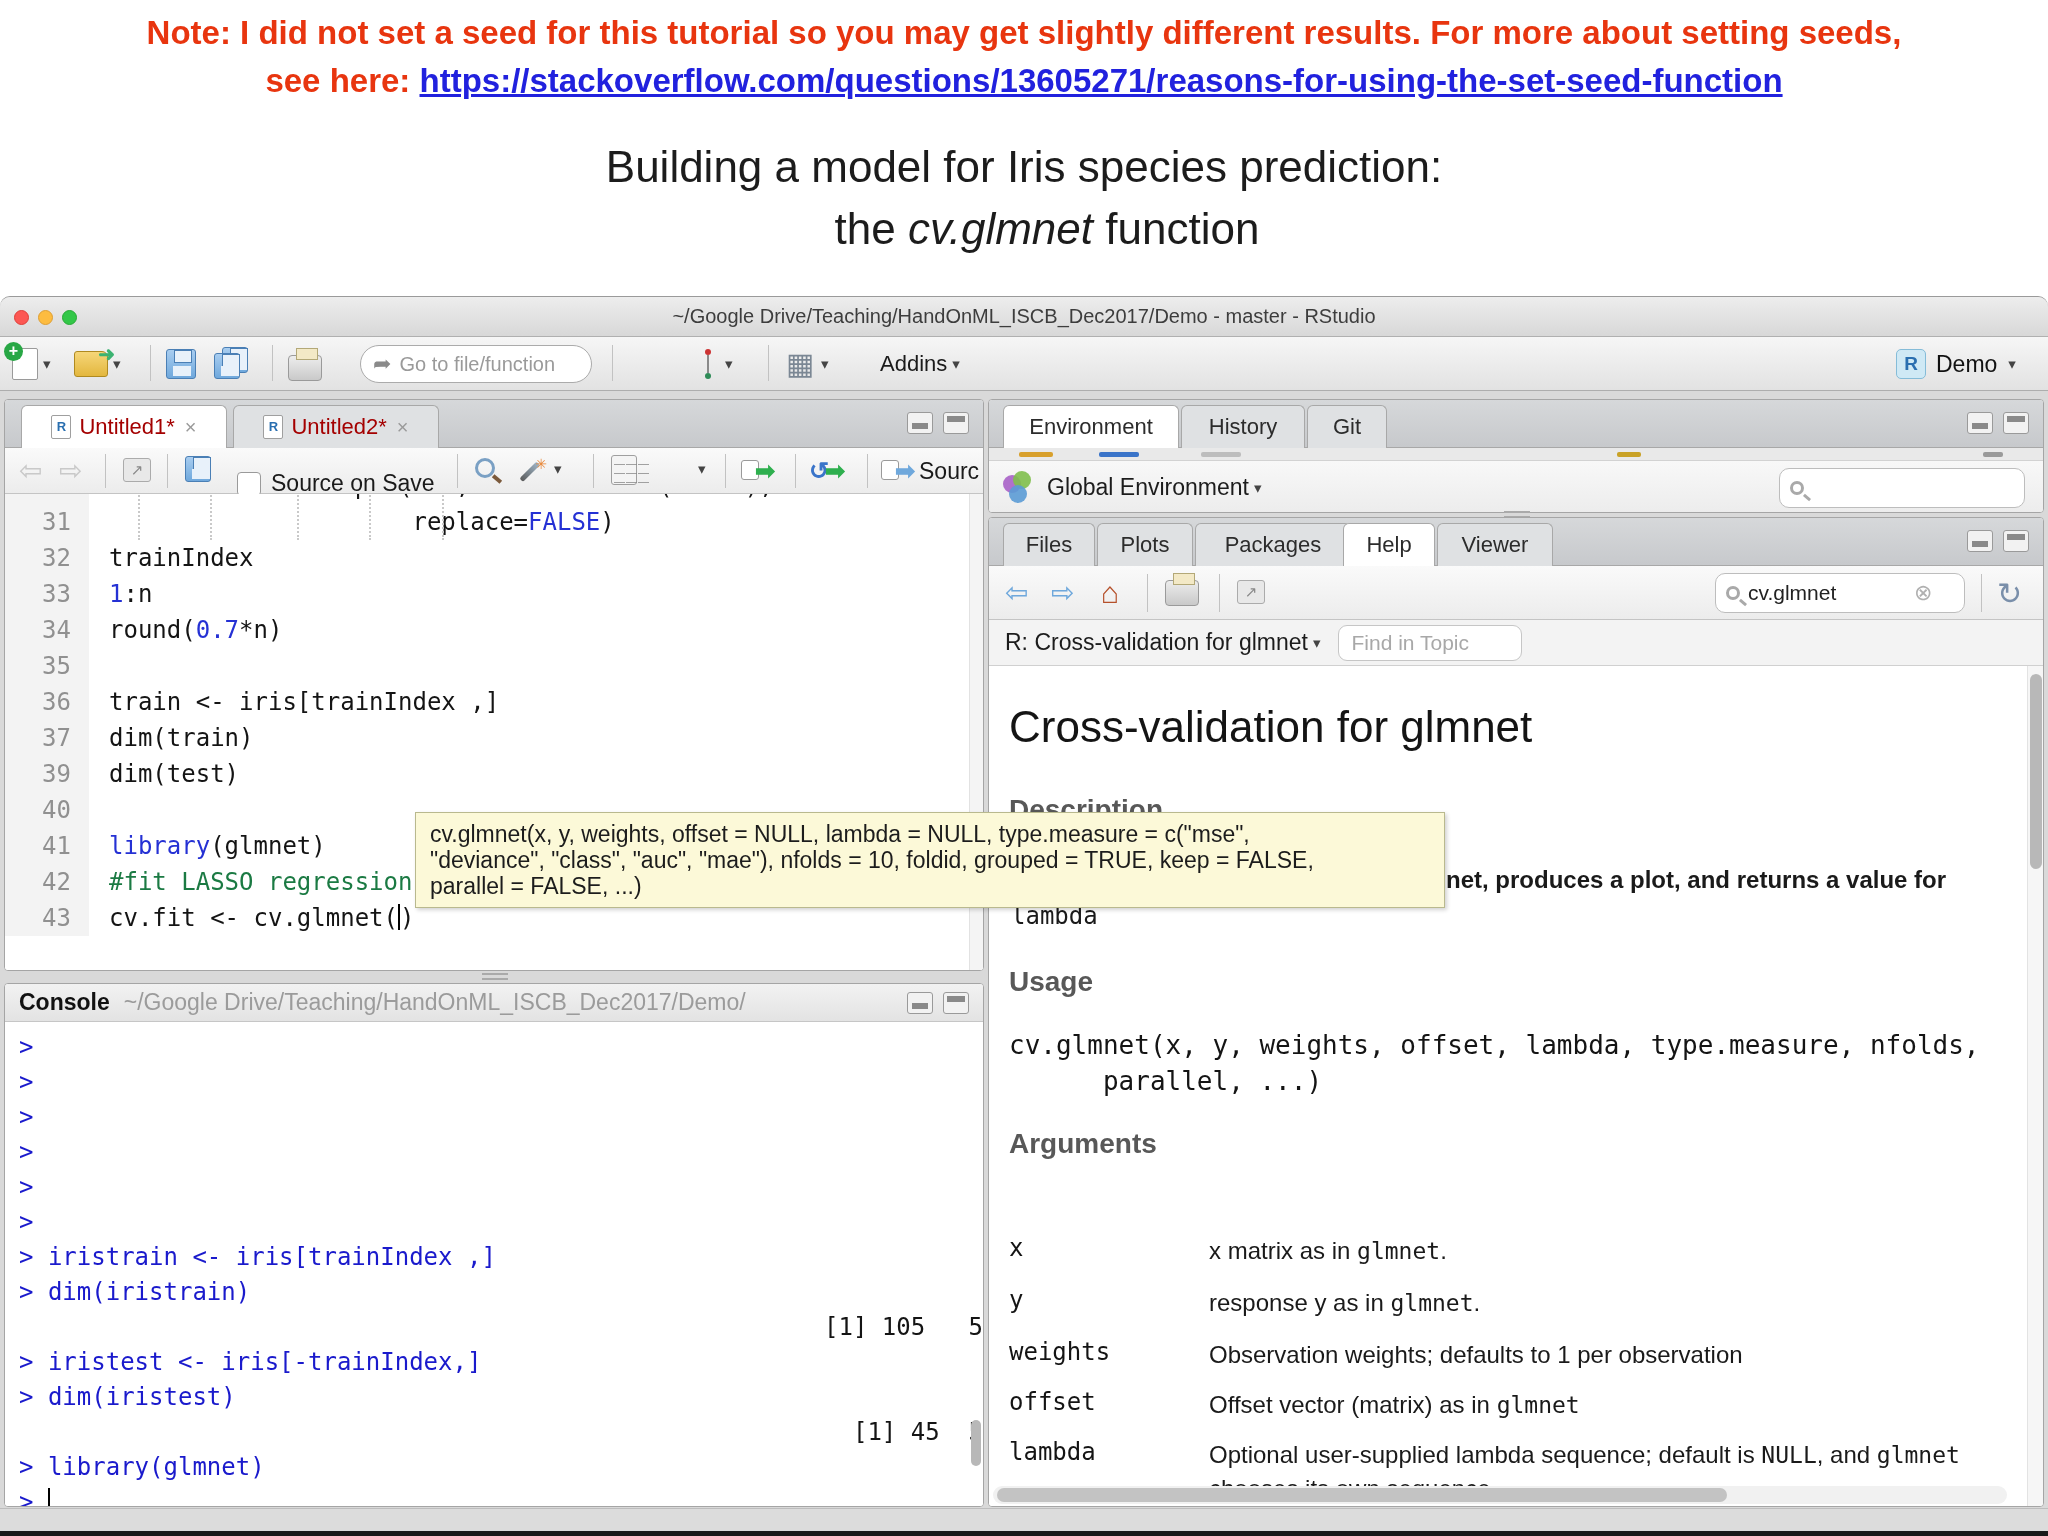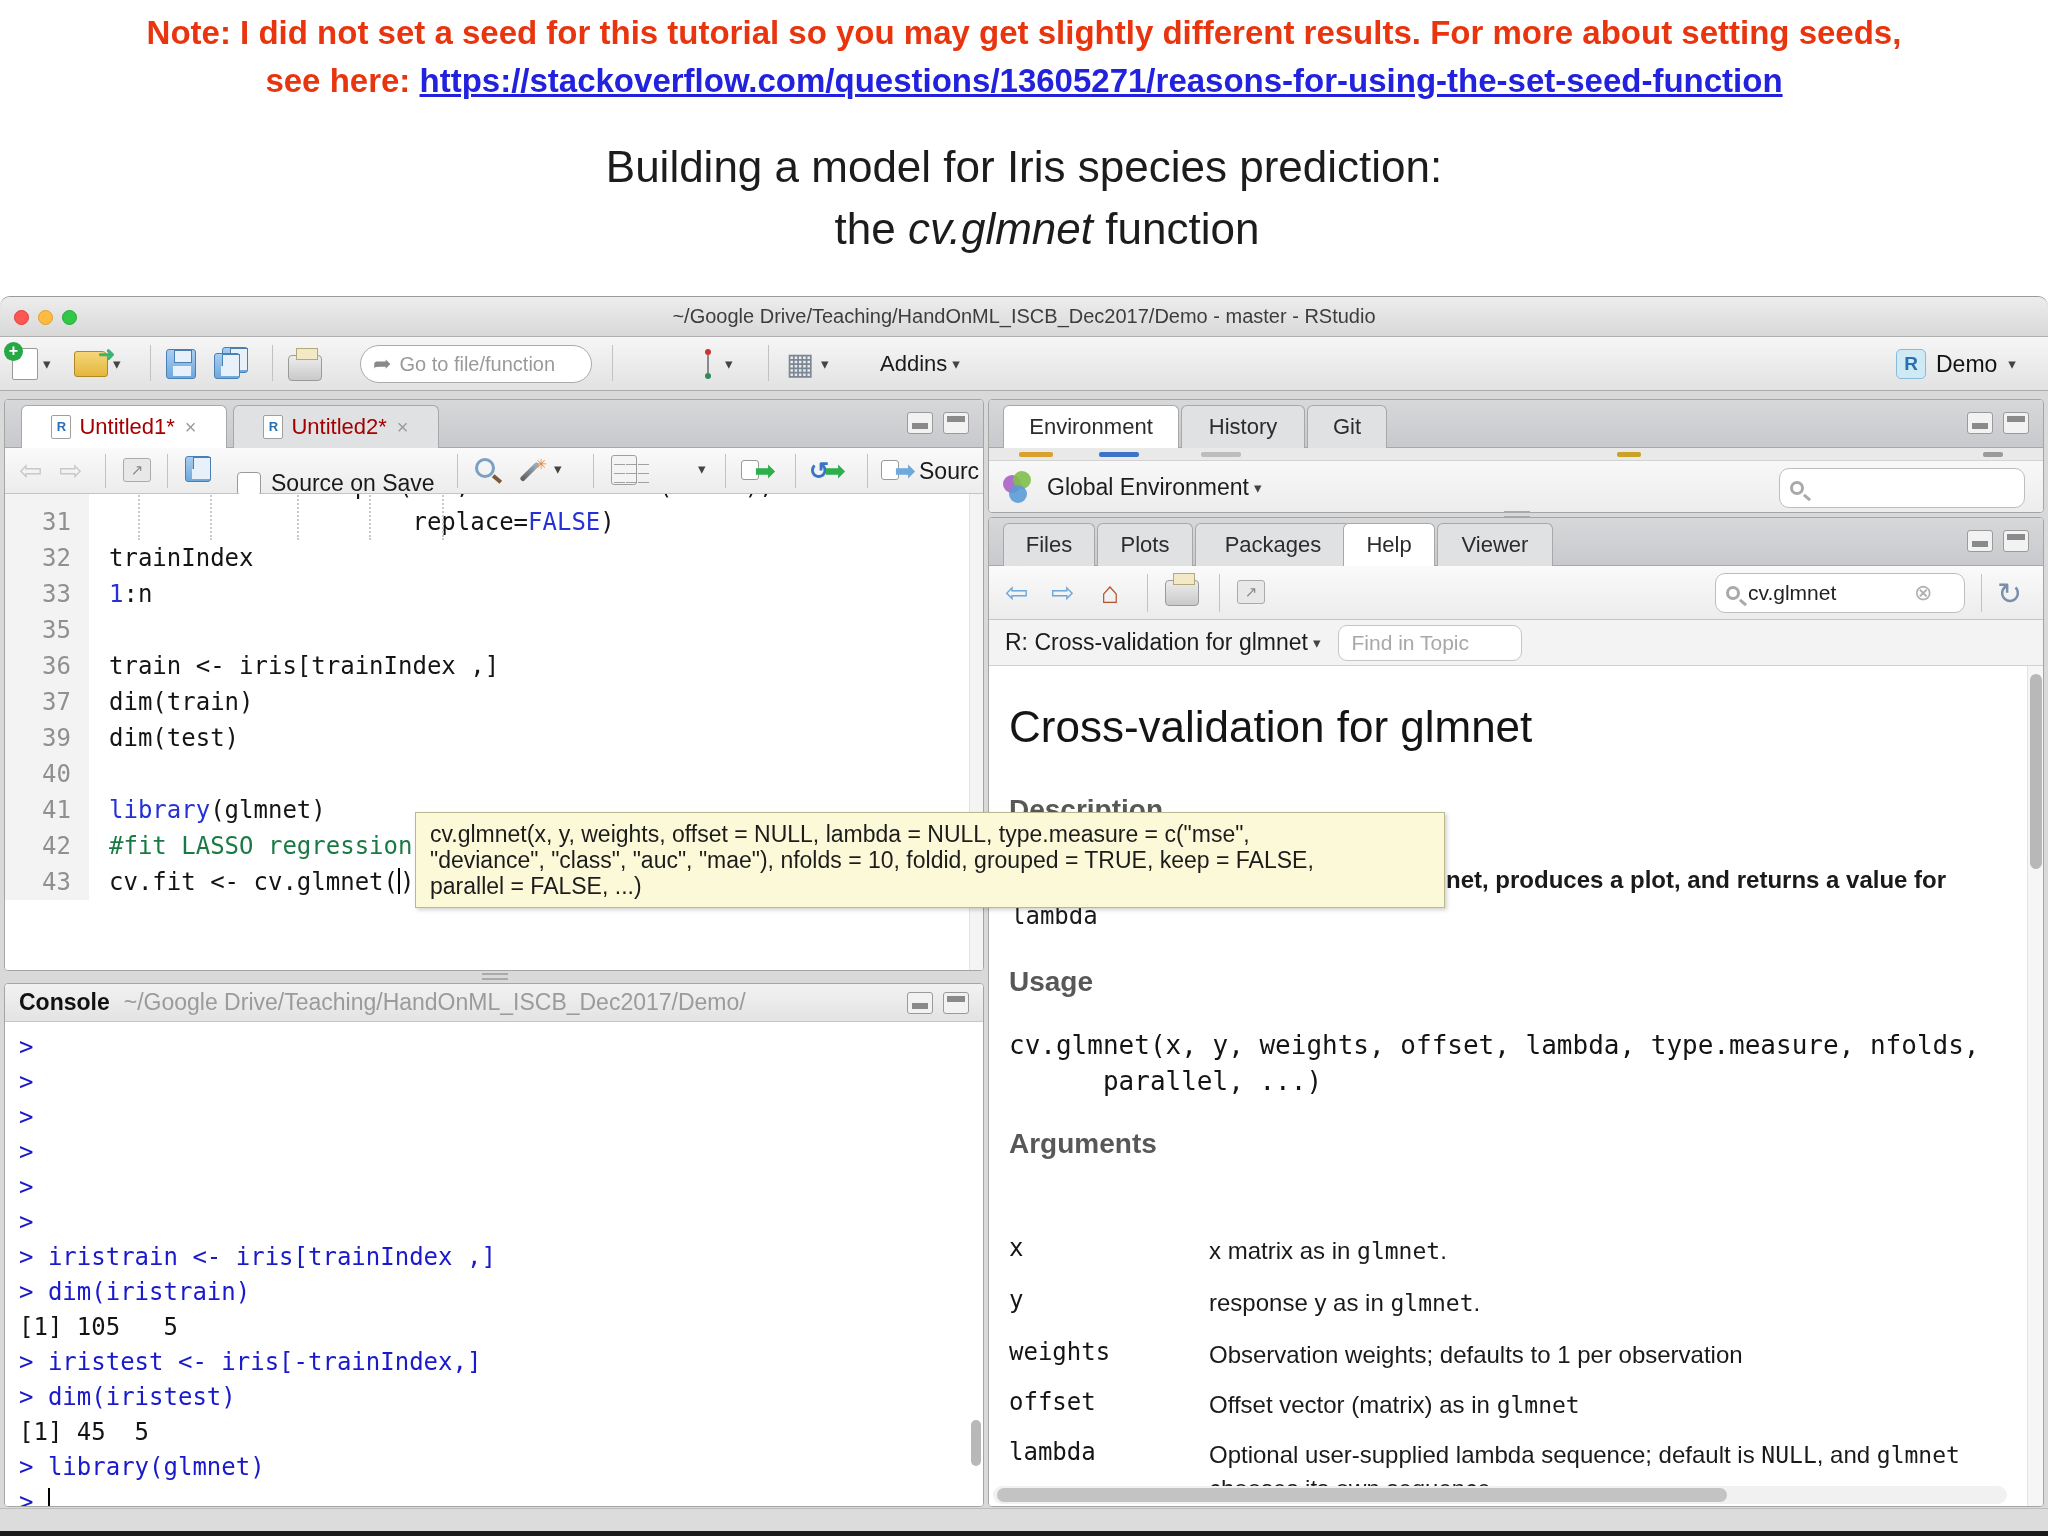--- a/index.html
+++ b/index.html
@@ -102,21 +102,21 @@
   .ed-vscroll { position:absolute; right:0; top:0; bottom:0; width:14px; background:#f4f4f4; border-left:1px solid #e2e2e2; }
 
   .splitter-handle { position:absolute; width:26px; height:7px; border-top:2px solid #aaa; border-bottom:2px solid #aaa; }
 
   
   .console-header { position:absolute; left:0; top:0; right:0; height:38px; background:linear-gradient(#f2f2f2,#e3e3e3); border-bottom:1px solid #c6c6c6; display:flex; align-items:center; }
   .console-title { font-size:23px; font-weight:bold; color:#111; margin-left:14px; }
   .console-path { font-size:23px; color:#9b9b9b; margin-left:14px; }
   .console-body { position:absolute; left:0; top:38px; right:0; bottom:0; background:#fff; padding:8px 0 0 14px; }
   .con-row { height:35px; line-height:35px; font-family:"DejaVu Sans Mono",monospace; font-size:24px; white-space:pre; }
-  .con-blue { color:#1a1acc; } .con-black { color:#141414; }
+  .con-blue { color:#1a1acc; } .con-black { color:#141414;text-align:right; }
   .con-vthumb { position:absolute; right:2px; bottom:40px; width:10px; height:46px; background:#b8b8b8; border-radius:5px; }
 
   
   .env-sliver { position:absolute; left:0; right:0; top:48px; height:13px; background:#e9e9e9; border-bottom:1px solid #d2d2d2; overflow:hidden; }
   .sliv { position:absolute; top:4px; height:5px; border-radius:2px; }
   .env-row { position:absolute; left:0; right:0; top:61px; height:53px; background:linear-gradient(#f8f8f8,#ececec); display:flex; align-items:center; }
   .env-icon { position:relative; width:34px; height:34px; margin-left:14px; }
   .env-icon i { position:absolute; width:18px; height:18px; border-radius:50%; opacity:.9; }
   .env-label { font-size:23px; color:#1c1c1c; margin-left:10px; }
   .searchbox { height:40px; background:#fff; border:1px solid #bdbdbd; border-radius:10px; display:flex; align-items:center; padding:0 10px; }
@@ -319,20 +319,21 @@
         <div class="guide" style="left:133px"></div>
         <div class="guide" style="left:205px"></div>
         <div class="guide" style="left:292px"></div>
         <div class="guide" style="left:364px"></div>
         <div class="guide" style="left:437px"></div>
 
         <div class="crow"><span class="lnum">30</span><span class="ctext"><span class="k">trainIndex &lt;- sample(</span><span class="b">1</span><span class="k">:n, size = round(</span><span class="b">0.7</span><span class="k">*n),</span></span></div>
         <div class="crow"><span class="lnum">31</span><span class="ctext"><span class="k">                     replace=</span><span class="b">FALSE</span><span class="k">)</span></span></div>
         <div class="crow"><span class="lnum">32</span><span class="ctext"><span class="k">trainIndex</span></span></div>
         <div class="crow"><span class="lnum">33</span><span class="ctext"><span class="b">1</span><span class="k">:n</span></span></div>
+        <div class="crow"><span class="lnum">34</span><span class="ctext"><span class="k">round(</span><span class="b">0.7</span><span class="k">*n)</span></span></div>
         <div class="crow"><span class="lnum">35</span><span class="ctext"></span></div>
         <div class="crow"><span class="lnum">36</span><span class="ctext"><span class="k">train &lt;- iris[trainIndex ,]</span></span></div>
         <div class="crow"><span class="lnum">37</span><span class="ctext"><span class="k">dim(train)</span></span></div>
         <div class="crow"><span class="lnum">39</span><span class="ctext"><span class="k">dim(test)</span></span></div>
         <div class="crow"><span class="lnum">40</span><span class="ctext"></span></div>
         <div class="crow"><span class="lnum">41</span><span class="ctext"><span class="b">library</span><span class="k">(glmnet)</span></span></div>
         <div class="crow"><span class="lnum">42</span><span class="ctext"><span class="g">#fit LASSO regression</span></span></div>
         <div class="crow"><span class="lnum">43</span><span class="ctext"><span class="k">cv.fit &lt;- cv.glmnet(</span><span class="edcursor"></span><span class="k">)</span></span></div>
       </div>
       <div class="ed-vscroll"></div>

